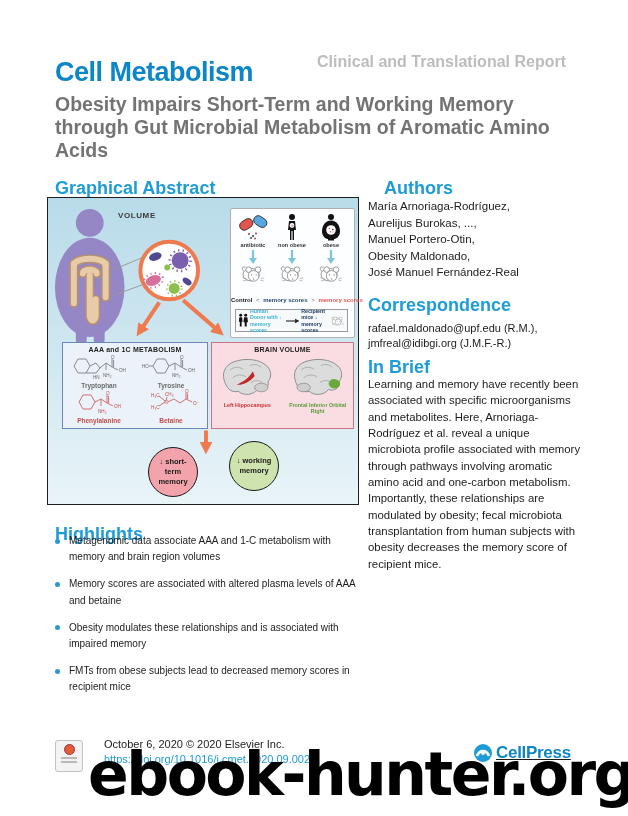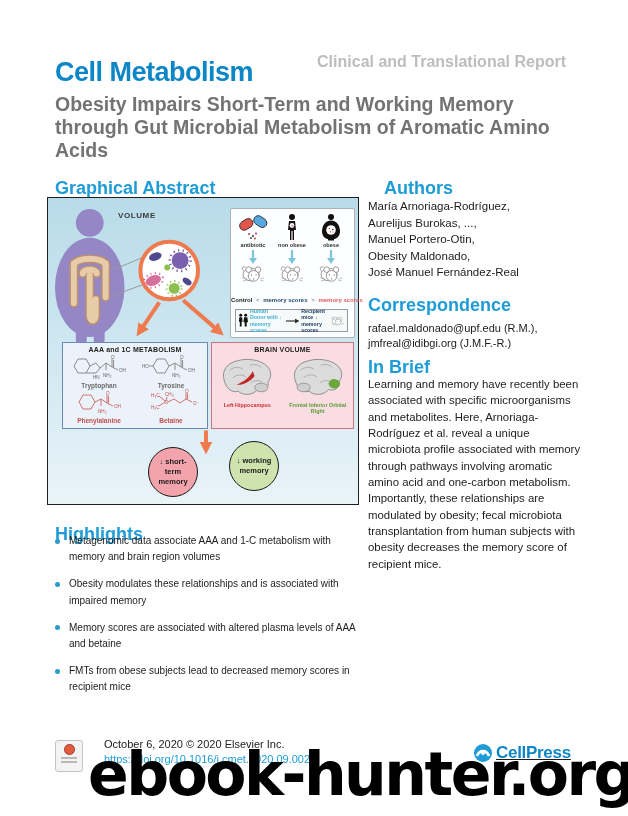--- a/index.html
+++ b/index.html
@@ -371,25 +371,25 @@
 </div>
 
 <div class="abs sec-head hl-head">Highlights</div>
 <div class="abs hl-list">
   <div class="hl-item">
     <span class="hl-dot"></span>
     <span>Metagenomic data associate AAA and 1-C metabolism with memory and brain region volumes</span>
   </div>
   <div class="hl-item">
     <span class="hl-dot"></span>
-    <span>Obesity modulates these relationships and is associated with impaired memory</span>
+    <span>Memory scores are associated with altered plasma levels of AAA and betaine</span>
   </div>
   <div class="hl-item">
     <span class="hl-dot"></span>
-    <span>Memory scores are associated with altered plasma levels of AAA and betaine</span>
+    <span>Obesity modulates these relationships and is associated with impaired memory</span>
   </div>
   <div class="hl-item">
     <span class="hl-dot"></span>
     <span>FMTs from obese subjects lead to decreased memory scores in recipient mice</span>
   </div>
 </div>
 
 <div class="abs sec-head authors-head">Authors</div>
 <div class="abs authors-list">
   <div>María Arnoriaga-Rodríguez,</div>

